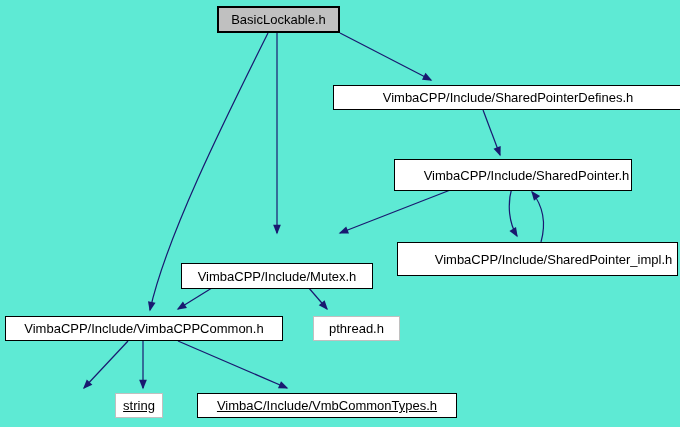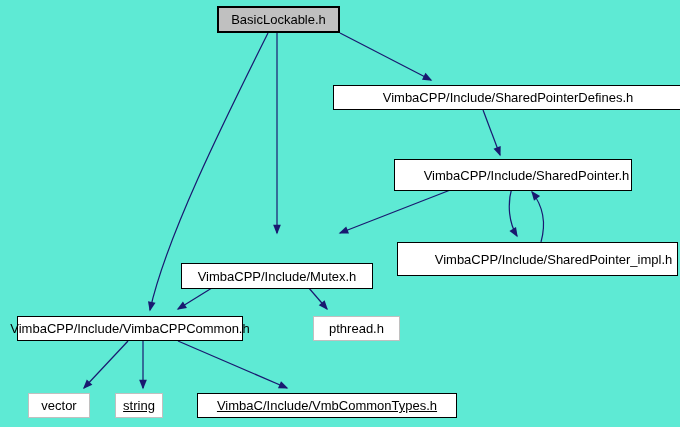--- a/index.html
+++ b/index.html
@@ -34,21 +34,21 @@
   }
   .node.external {
     border: 1px solid #c0c0c0;
   }
   
   #n-basic-lockable        { left: 217px; top:   6px; width: 123px; height: 27px; }
   #n-shared-pointer-defines{ left: 333px; top:  85px; width: 350px; height: 25px; }
   #n-shared-pointer        { left: 394px; top: 159px; width: 238px; height: 32px; padding-left: 27px; }
   #n-mutex                 { left: 181px; top: 239px; width: 192px; height: 26px; margin-top: 24px; }
   #n-shared-pointer-impl   { left: 397px; top: 242px; width: 281px; height: 34px; padding-left: 32px; }
-  #n-vimba-cpp-common      { left:   17px; top: 316px; width: 226px; height: 25px; }
+  #n-vimba-cpp-common      { left:   5px; top: 316px; width: 278px; height: 25px; }
   #n-pthread               { left: 305px; top: 316px; width:  87px; height: 25px; margin-left: 8px; }
   #n-vector                { left:  28px; top: 393px; width:  62px; height: 25px; }
   #n-string                { left: 115px; top: 393px; width:  48px; height: 25px; text-decoration: underline; }
   #n-vmb-common-types      { left: 197px; top: 393px; width: 260px; height: 25px; text-decoration: underline; }
 
   .edge {
     stroke: #191970;
     stroke-width: 1.2;
     fill: none;
   }
@@ -85,19 +85,18 @@
   <div id="n-shared-pointer" class="node">VimbaCPP/Include/SharedPointer.h</div>
 
   <div id="n-mutex" class="node">VimbaCPP/Include/Mutex.h</div>
 
   <div id="n-shared-pointer-impl" class="node">VimbaCPP/Include/SharedPointer_impl.h</div>
 
   <div id="n-vimba-cpp-common" class="node">VimbaCPP/Include/VimbaCPPCommon.h</div>
 
   <div id="n-pthread" class="node external">pthread.h</div>
 
-  <div id="n-vector" class="node external">vector</div>
 
   <div id="n-string" class="node external">string</div>
 
   <div id="n-vmb-common-types" class="node">VimbaC/Include/VmbCommonTypes.h</div>
 
 </div>
 
 </body></html>

